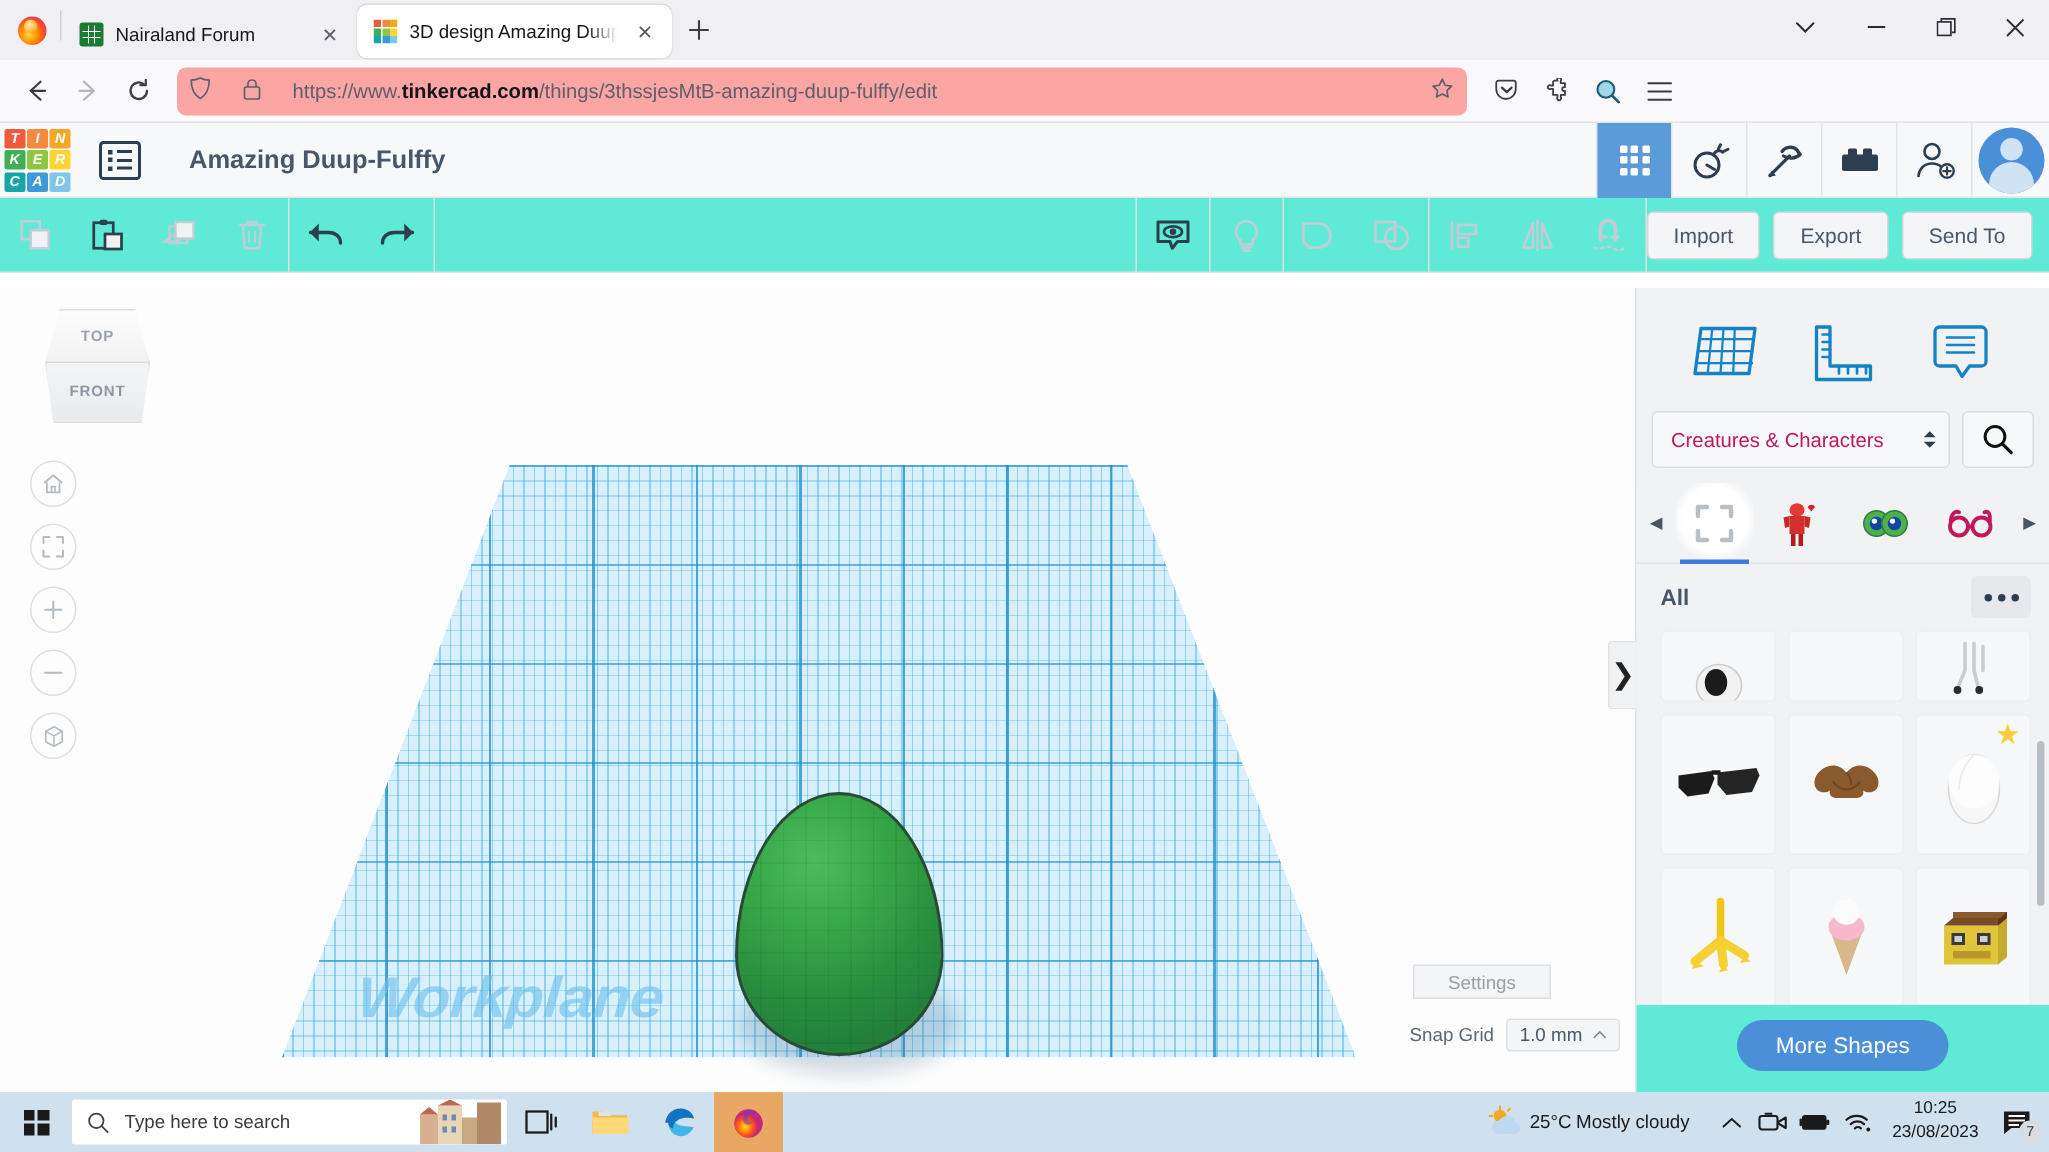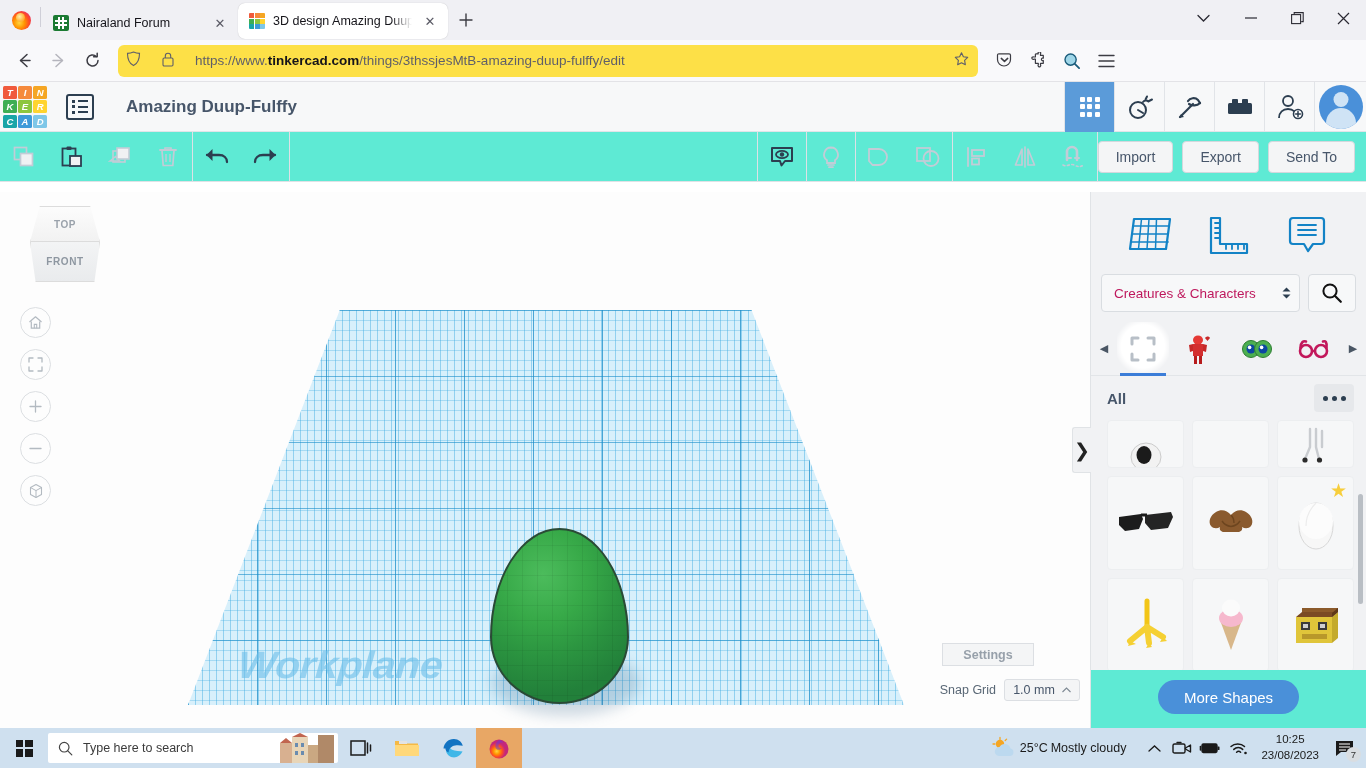--- a/index.html
+++ b/index.html
@@ -86,21 +86,21 @@
   .ff-navbar {
     height: 42px; background: #f9f9fb; display: flex; align-items: center;
     padding: 0 8px; gap: 2px; border-bottom: 1px solid #e3e3e7;
   }
   .nav-icon-btn {
     width: 32px; height: 32px; border-radius: 5px; display: flex;
     align-items: center; justify-content: center; color: #3c3c43;
   }
   .nav-icon-btn.dim { color: #b5b5bd; }
   .urlbar {
-    flex: 1; height: 32px; background: #fde047; border-radius: 6px; margin: 0 8px;
+    flex: 1; height: 32px; background: #fca5a5; border-radius: 6px; margin: 0 8px;
     display: flex; align-items: center; padding: 0 8px; gap: 21px; max-width: 860px;
   }
   .url-text {
     font-size: 13.5px; color: #5f5f69; white-space: nowrap; overflow: hidden; flex: 1;
   }
   .url-text b { color: #15141a; font-weight: 600; }
   .url-host-rest { color: #5f5f69; }
 
   
   .tc-header {
@@ -249,21 +249,21 @@
   .egg-facets {
     position: absolute; inset: 0; border-radius: inherit; overflow: hidden;
     background-image:
       repeating-linear-gradient(to right, rgba(0,0,0,.055) 0 1px, transparent 1px 15px),
       repeating-linear-gradient(to bottom, rgba(0,0,0,.05) 0 1px, transparent 1px 15px);
   }
 
   .settings-btn {
     position: absolute; right: 56px; bottom: 62px; width: 92px; height: 23px;
     background: #f4f5f6; border: 1px solid #dcdfe3; border-radius: 0;
-    font-size: 12.5px; color: #97a0aa; display: flex; align-items: center; justify-content: center; font-weight: bold;
+    font-size: 12.5px; color: #97a0aa; display: flex; align-items: center; justify-content: center;
   }
   .snap-row {
     position: absolute; right: 10px; bottom: 27px; display: flex; align-items: center; gap: 8px;
   }
   .snap-label { font-size: 12.5px; color: #5a6876; }
   .snap-val {
     width: 76px; height: 22px; background: #f4f5f6; border: 1px solid #dcdfe3; border-radius: 3px;
     font-size: 12.5px; color: #47566a; display: flex; align-items: center;
     justify-content: center; gap: 7px;
   }

